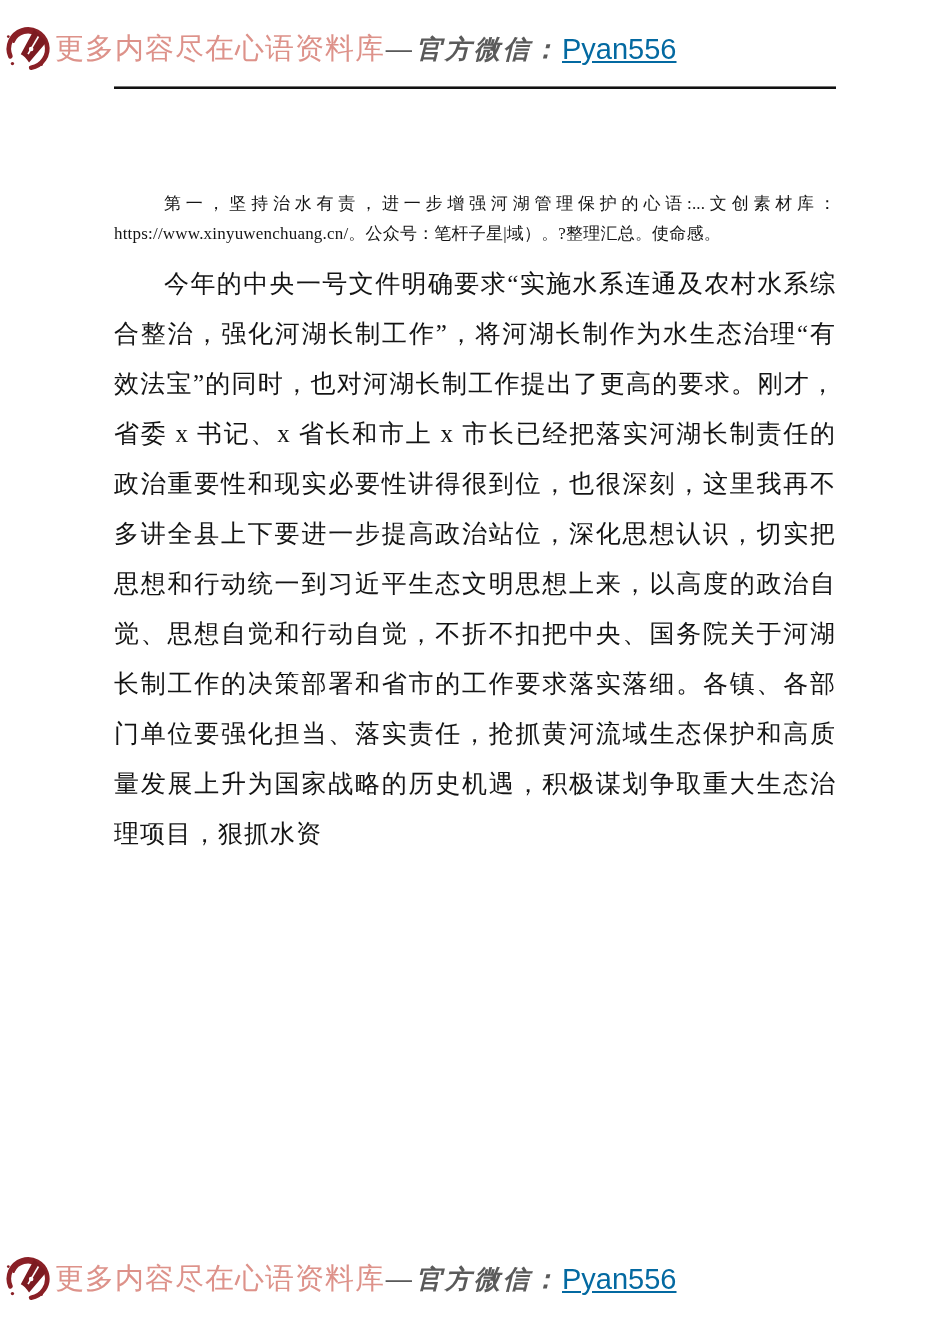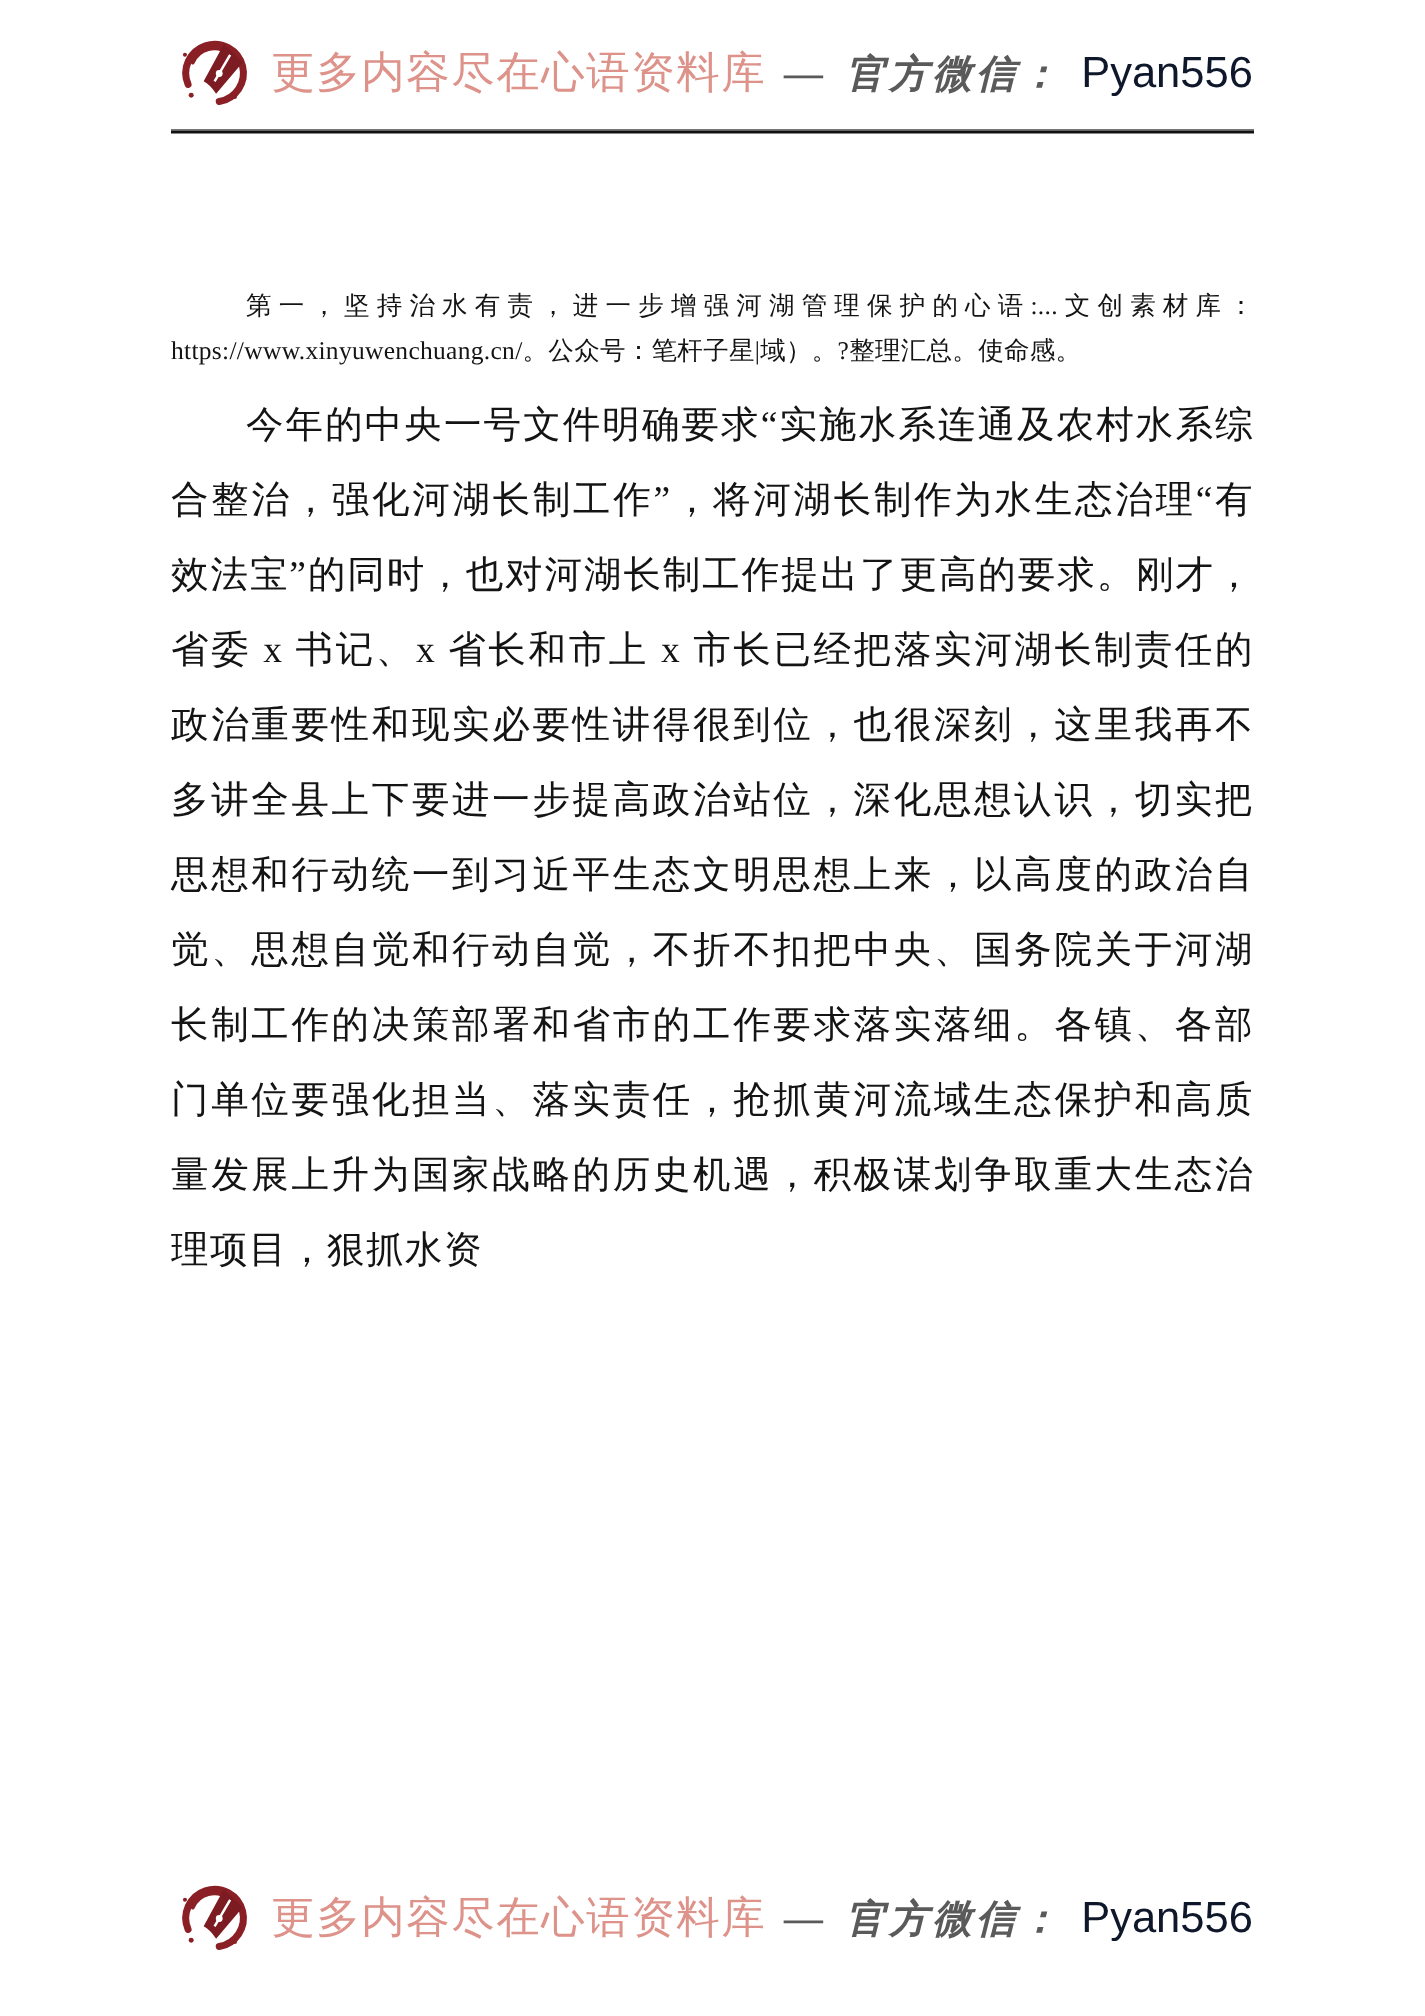--- a/index.html
+++ b/index.html
@@ -12,23 +12,23 @@
     font-family: "Liberation Serif", "DejaVu Serif", serif;
     color: #111111;
   }
 
   
   .watermark-row {
     position: absolute;
     left: 0;
     width: 100%;
     display: flex;
-    justify-content: center;
+    justify-content: flex-start;
     align-items: center;
-    gap: 12px;
+    gap: 1px;
     white-space: nowrap;
   }
   .watermark-row.top { top: 22px; }
   .watermark-row.bottom { top: 1252px; }
   .wm-logo { width: 54px; height: 54px; flex: 0 0 auto; }
   .wm-brand {
     font-size: 29px;
     color: #dd928a;
     letter-spacing: 1px;
     font-family: "Liberation Serif", "DejaVu Serif", serif;
@@ -36,22 +36,23 @@
   .wm-label {
     font-size: 26px;
     color: #5a5a5a;
     font-style: italic;
     font-weight: bold;
     letter-spacing: 3px;
     font-family: "Liberation Serif", "DejaVu Serif", serif;
   }
   .wm-id {
     font-size: 29px;
-    color: #0f172a;
+    color: #0369a1;
     font-family: "Liberation Sans", "DejaVu Sans", sans-serif;
+    text-decoration: underline;
   }
 
   .header-rule {
     position: absolute;
     top: 86px;
     left: 114px;
     width: 722px;
     height: 0;
     border-top: 1px solid #777777;
     border-bottom: 2px solid #111111;

